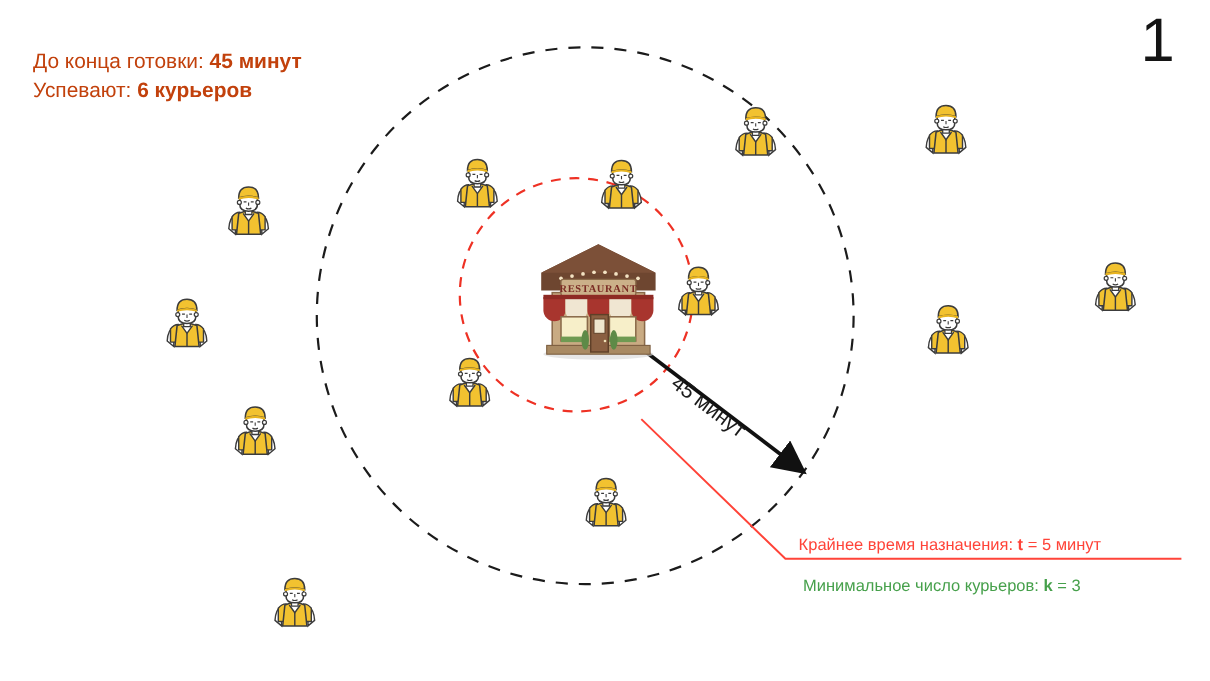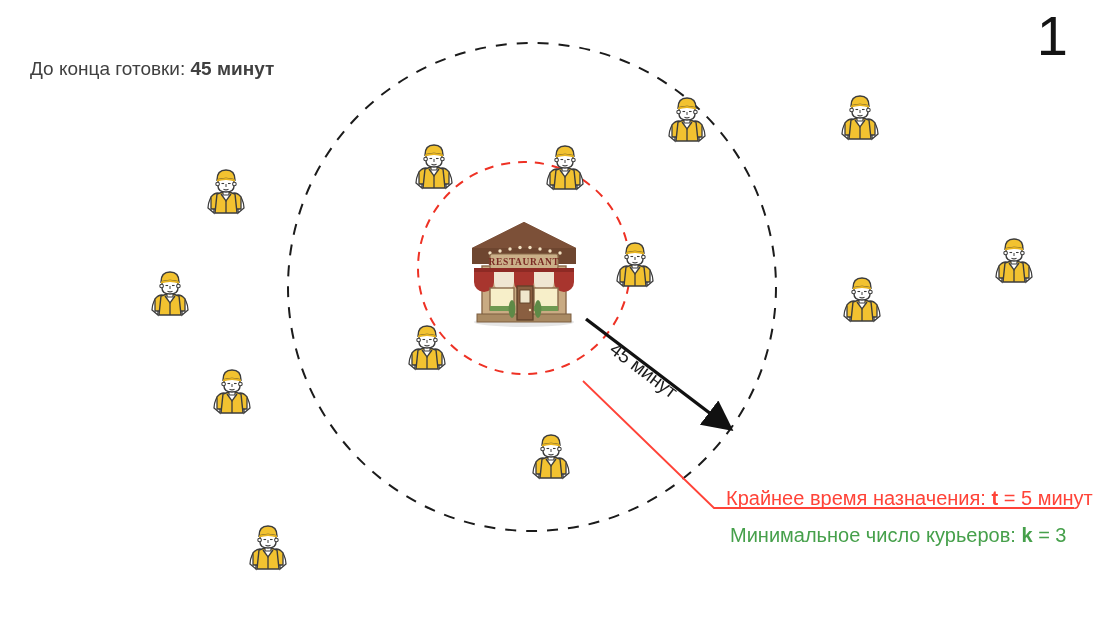--- a/index.html
+++ b/index.html
@@ -16,24 +16,24 @@
     width: 1100px;
     height: 619px;
     background: #ffffff;
     overflow: hidden;
   }
 
   
   .header-block {
     position: absolute;
     left: 30px;
-    top: 56px;
+    top: 44px;
     line-height: 1.38;
     font-size: 19px;
-    color: #404040;
+    color: #c2410c;
     white-space: nowrap;
   }
   .header-line { display: block; }
   .header-line .lbl { font-weight: 400; }
   .header-line .val { font-weight: 700; }
 
   
   .page-number {
     position: absolute;
     right: 32px;
@@ -75,40 +75,44 @@
     font-size: 19px;
     font-weight: 400;
     color: #1b1b1b;
     white-space: nowrap;
     transform-origin: left center;
   }
 
   
   .annot {
     position: absolute;
-    font-size: 20px;
+    font-size: 15px;
     white-space: nowrap;
     line-height: 1;
   }
   .annot .a-lbl { font-weight: 400; }
   .annot .a-sym { font-weight: 700; }
   .annot .a-val { font-weight: 400; }
   .annot-red { color: #ff4338; }
   .annot-green { color: #46a04b; text-align: right; }
 </style>
 </head>
 <body>
 
 <div id="slide">
 
   <div class="header-block">
     <span class="header-line">
       <span class="lbl">До конца готовки:</span>
       <span class="val">45 минут</span>
     </span>
+    <span class="header-line">
+      <span class="lbl">Успевают:</span>
+      <span class="val">6 курьеров</span>
+    </span>
   </div>
 
   <div class="page-number">1</div>
 
   <svg class="scene" viewBox="0 0 1100 619">
 
     <circle cx="532" cy="287" r="244" fill="none" stroke="#1b1b1b" stroke-width="2" stroke-dasharray="11 10"></circle>
 
     <circle cx="524" cy="268" r="106" fill="none" stroke="#ee3124" stroke-width="2" stroke-dasharray="9 8"></circle>
 
@@ -117,21 +121,21 @@
         <path d="M0,0 L9,4.5 L0,9 Z" fill="#111111"></path>
       </marker>
     </defs>
     <line x1="586" y1="319" x2="728" y2="427" stroke="#111111" stroke-width="3.4" marker-end="url(#arrowhead)"></line>
 
     <polyline points="583,381 714,508 1074,508" fill="none" stroke="#ff4338" stroke-width="1.8"></polyline>
   </svg>
 
   <div class="dist-label" style="left:612px; top:336px; transform: rotate(37deg);">45 минут</div>
 
-  <div class="restaurant" style="left:524px; top:272px;">
+  <div class="restaurant" style="left:544px; top:272px;">
     <svg viewBox="0 0 128 116" width="128" height="116">
 
       <ellipse cx="64" cy="108" rx="50" ry="5" fill="#d8d8d8" opacity="0.65"></ellipse>
 
       <rect x="22" y="52" width="84" height="54" fill="#c9ab83"></rect>
       <rect x="22" y="52" width="84" height="54" fill="none" stroke="#8a6a4a" stroke-width="1.4"></rect>
 
       <rect x="17" y="100" width="94" height="8" fill="#a98a63" stroke="#7d5f41" stroke-width="1"></rect>
 
       <path d="M64 8 L116 34 L116 50 L12 50 L12 34 Z" fill="#6e4630"></path>

